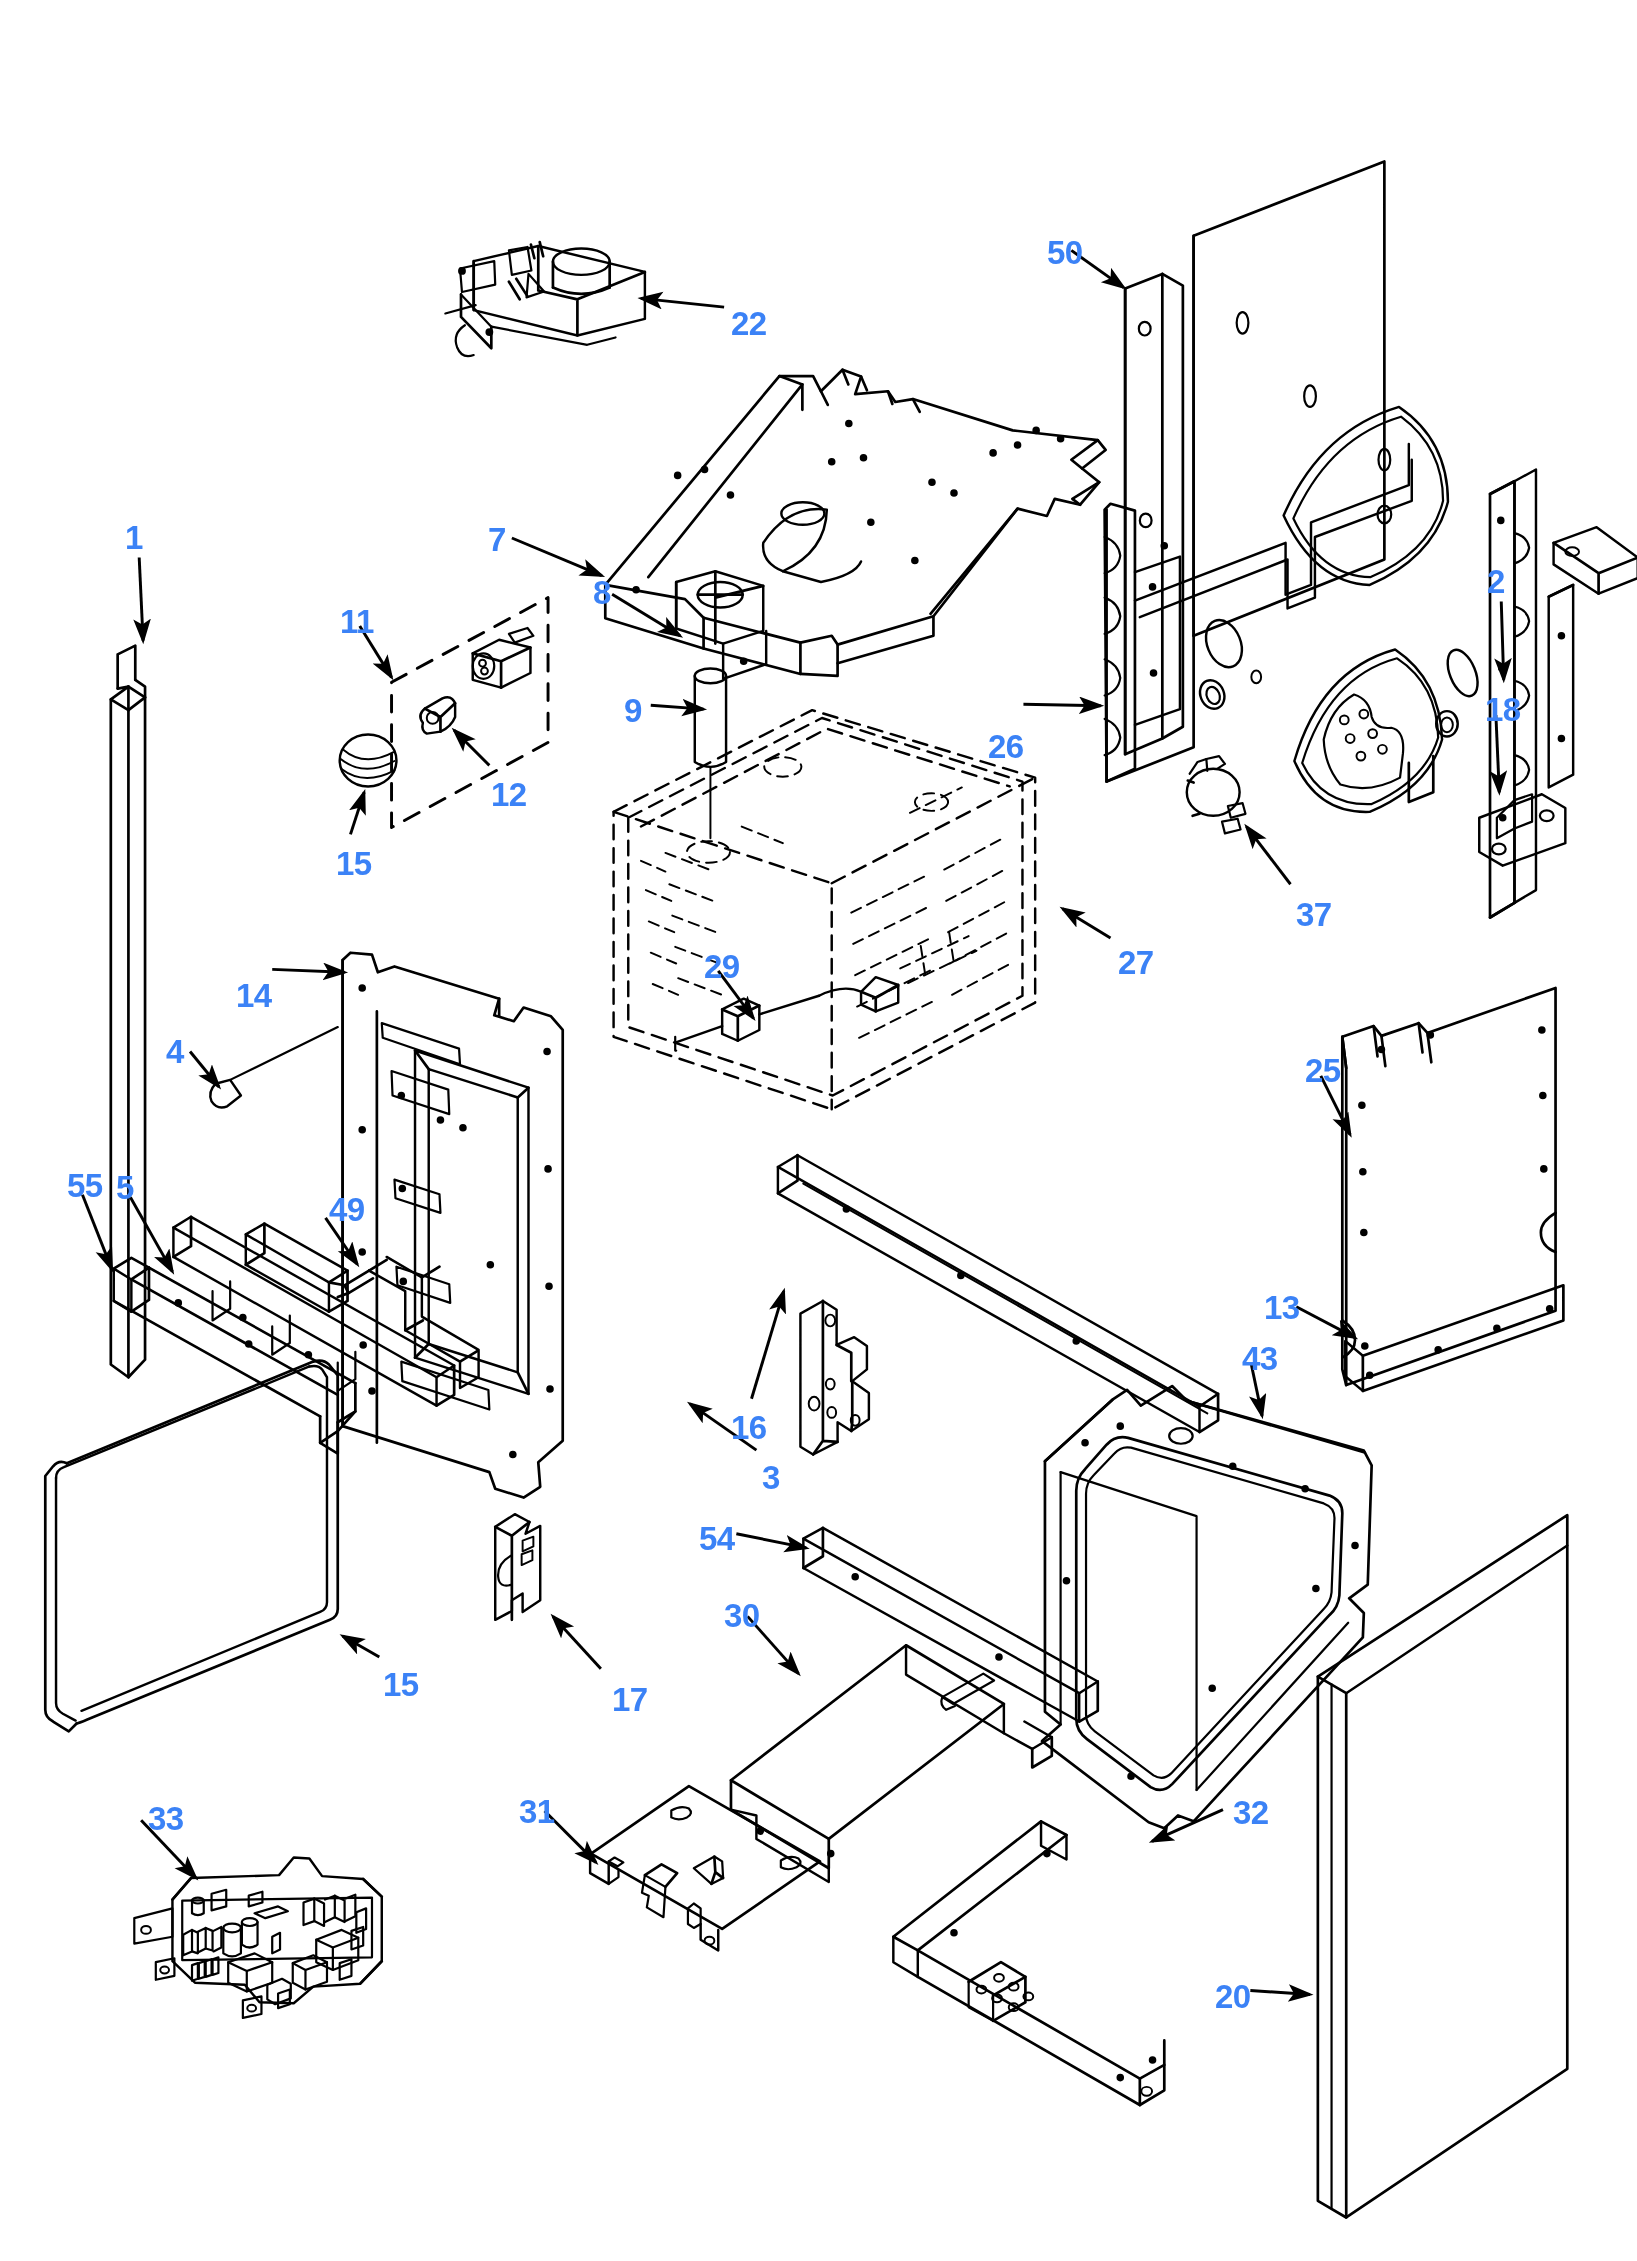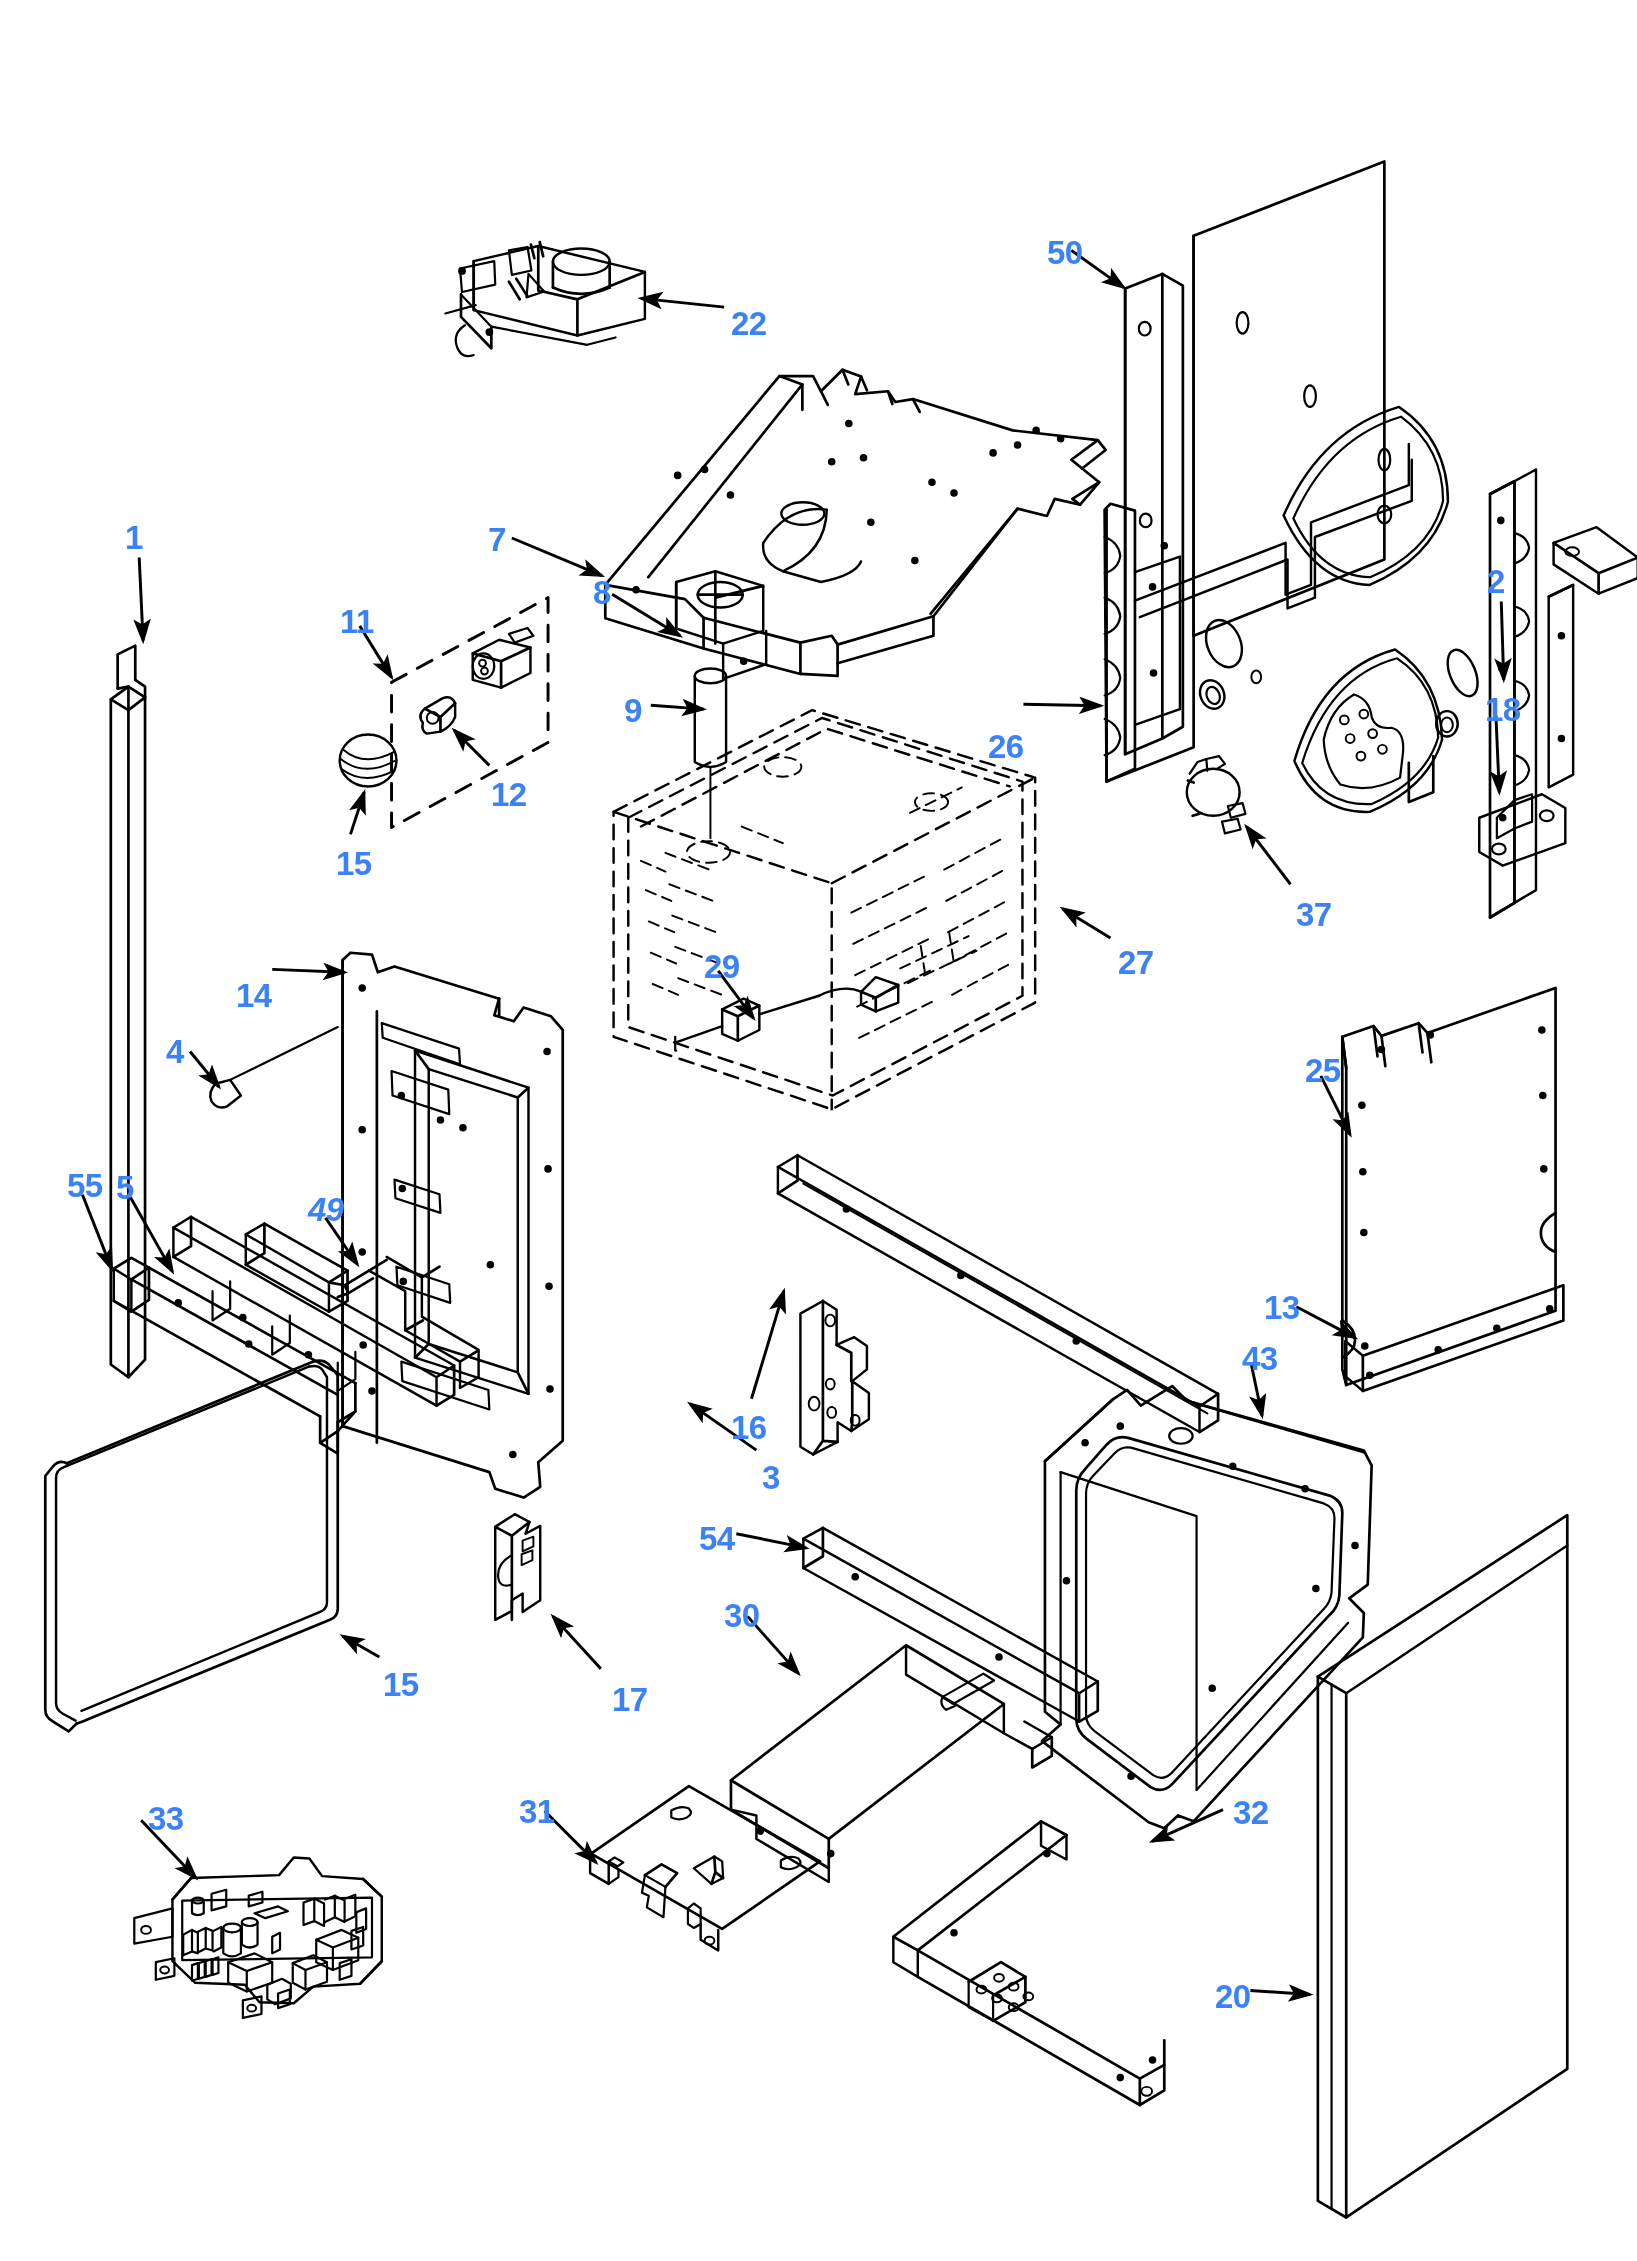--- a/index.html
+++ b/index.html
@@ -635,19 +635,19 @@
   <div class="callout" style="left:1305px;top:1054px;">25</div>
   <div class="callout" style="left:988px;top:730px;">26</div>
   <div class="callout" style="left:1118px;top:946px;">27</div>
   <div class="callout" style="left:704px;top:950px;">29</div>
   <div class="callout" style="left:724px;top:1599px;">30</div>
   <div class="callout" style="left:519px;top:1795px;">31</div>
   <div class="callout" style="left:1233px;top:1796px;">32</div>
   <div class="callout" style="left:116px; top:1802px;margin-left:32px;">33</div>
   <div class="callout" style="left:1296px;top:898px;text-align:center;">37</div>
   <div class="callout" style="left:1242px;top:1342px;">43</div>
-  <div class="callout" style="left:308px; top:1193px;font-style:italic;">49</div>
+  <div class="callout" style="left:329px; top:1193px;">49</div>
   <div class="callout" style="left:1047px;top:236px;">50</div>
   <div class="callout" style="left:699px;top:1522px;">54</div>
   <div class="callout" style="left:67px; top:1169px;">55</div>
 
 </div>
 
 
 </body></html>

